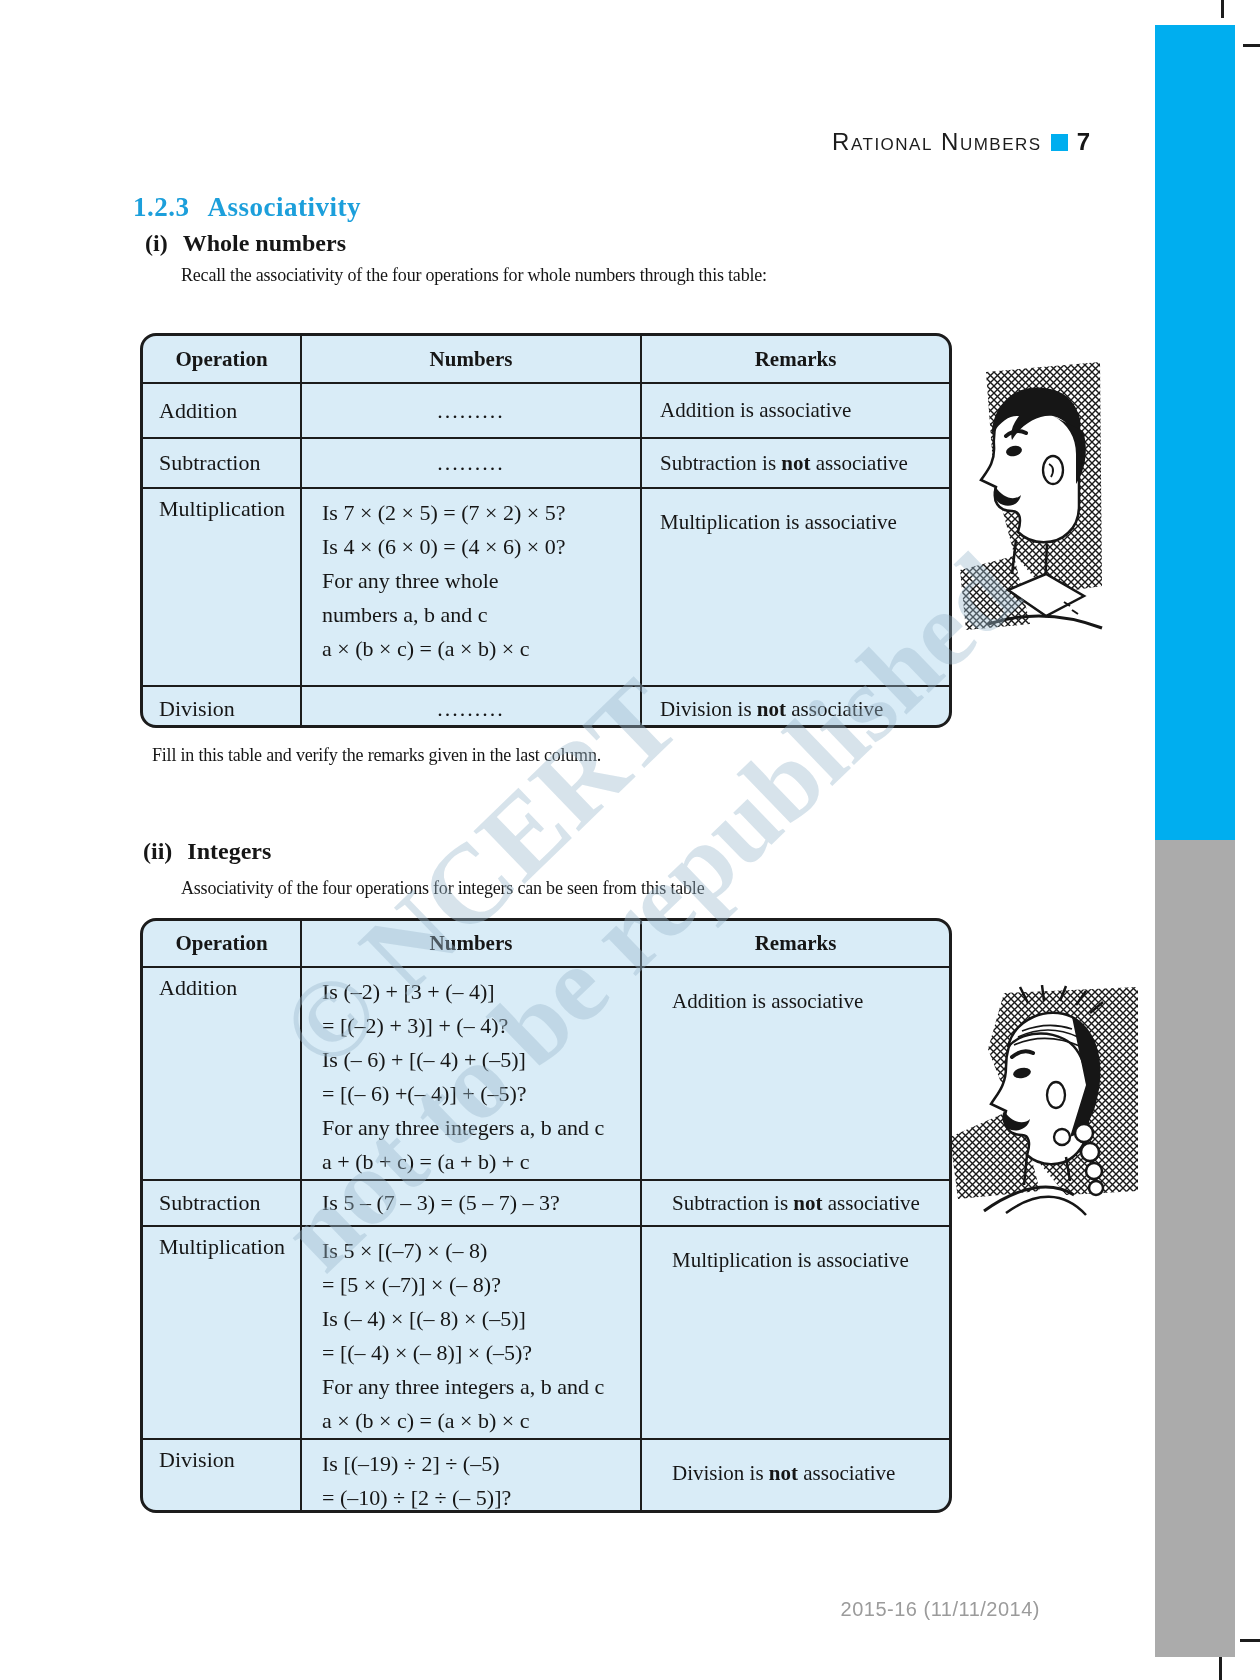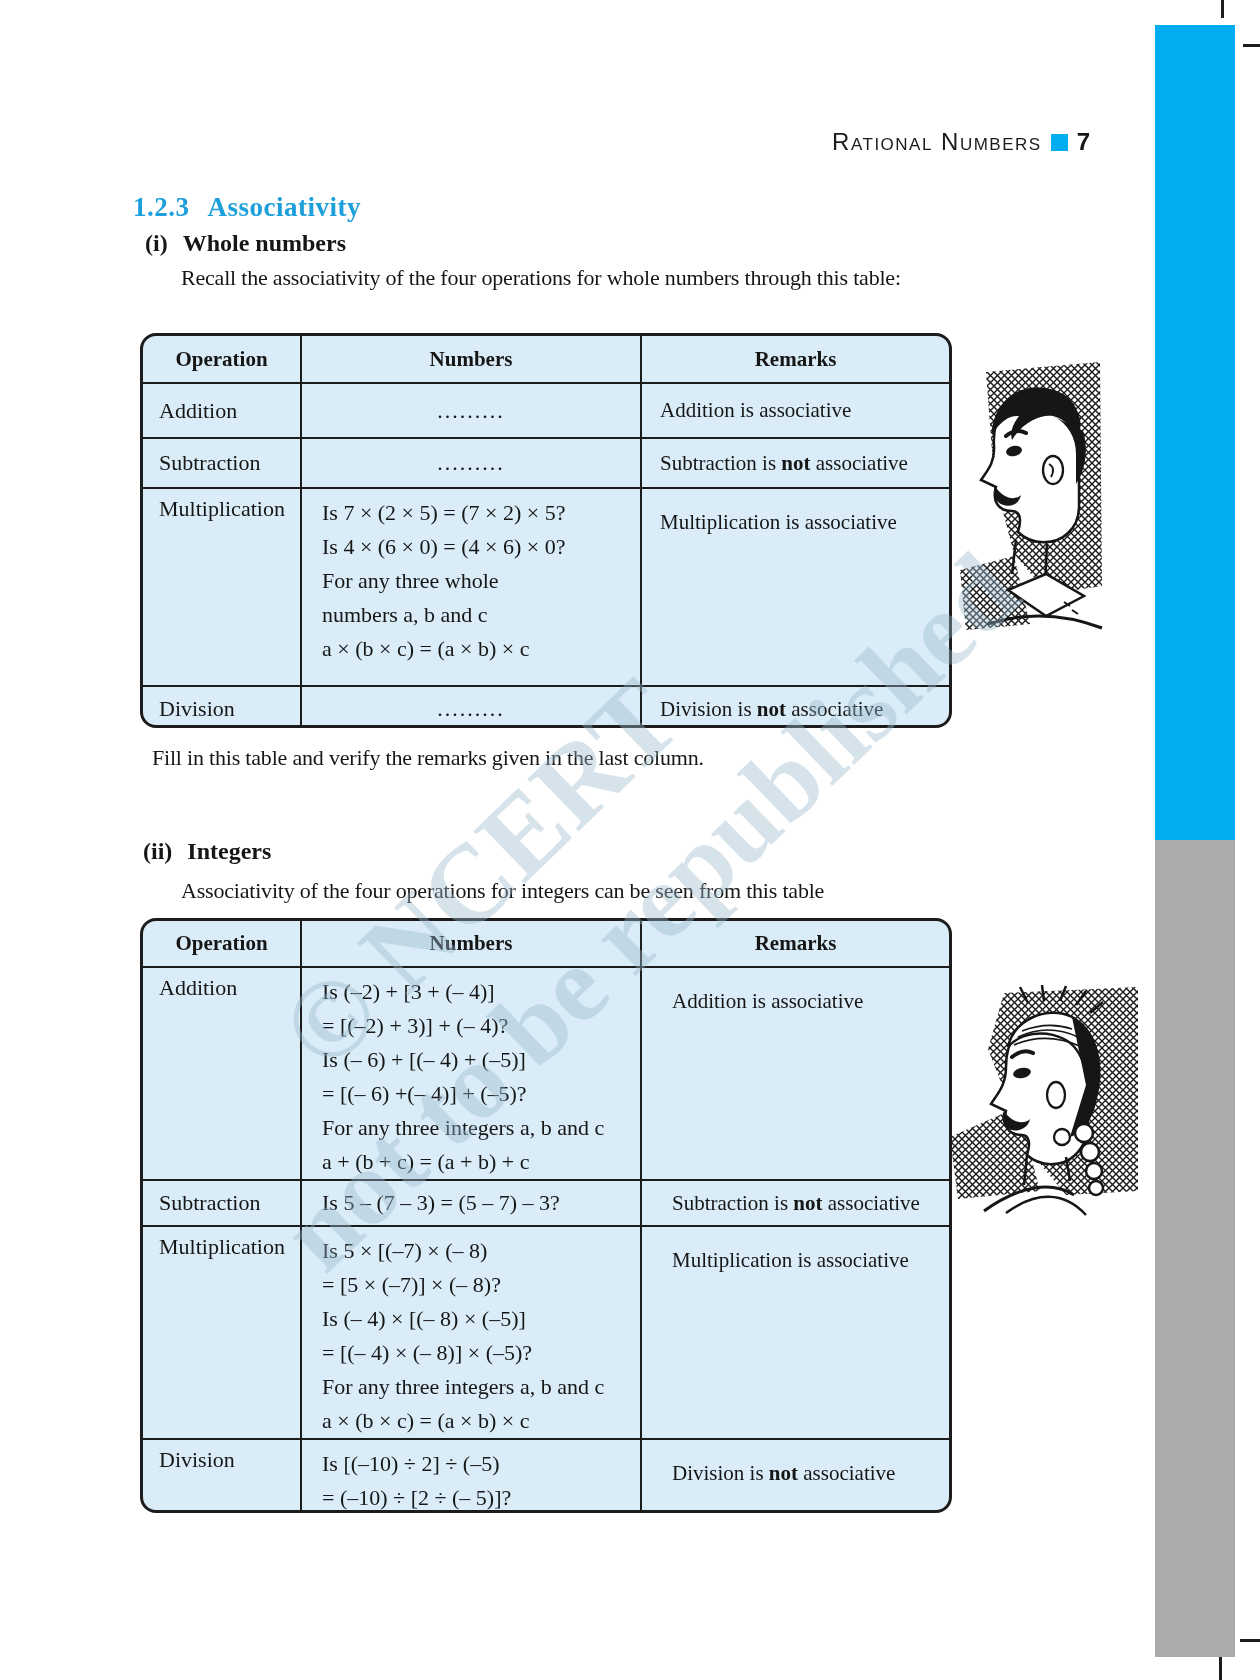--- a/index.html
+++ b/index.html
@@ -13,21 +13,21 @@
   .page-num { font-family:"Liberation Sans","DejaVu Sans",sans-serif; font-weight:bold; font-size:24px; }
 
   
   .bar-blue { position:absolute; left:1155px; top:25px; width:80px; height:815px; background:#00AEEF; }
   .bar-gray { position:absolute; left:1155px; top:840px; width:80px; height:817px; background:#ABABAB; }
   .cmark { position:absolute; background:#1c1c1c; }
 
   
   .section-title { position:absolute; left:133px; top:192px; font-size:27px; font-weight:bold; color:#1C9FDB; display:flex; gap:18px; letter-spacing:0.5px; }
   .subhead { position:absolute; display:flex; gap:15px; font-size:24px; font-weight:bold; }
-  .bodyline { position:absolute; font-size:22px; letter-spacing:-0.2px; white-space:nowrap; }
+  .bodyline { position:absolute; font-size:18px; letter-spacing:-0.2px; white-space:nowrap; }
 
   
   .tablewrap { position:absolute; border:3px solid #1c1c1c; border-radius:16px; background:#D9ECF7; overflow:hidden; }
   .ztable { width:100%; height:100%; border-collapse:collapse; font-size:22px; }
   .ztable th, .ztable td { border-right:2px solid #1c1c1c; vertical-align:middle; }
   .ztable th:last-child, .ztable td:last-child { border-right:none;font-family:Liberation Serif, serif; }
   .ztable tbody tr { border-top:2px solid #1c1c1c; }
   .ztable th { font-size:21px; font-weight:bold; text-align:center; }
   .op { padding-left:16px; white-space:nowrap;border-radius:21px; }
   .num { }
@@ -174,21 +174,21 @@
             <div class="nline">Is (– 4) × [(– 8) × (–5)]</div>
             <div class="nline">= [(– 4) × (– 8)] × (–5)?</div>
             <div class="nline">For any three integers a, b and c</div>
             <div class="nline">a × (b × c) = (a × b) × c</div>
           </td>
           <td class="rem"><span>Multiplication is associative</span><b></b><span></span></td>
         </tr>
         <tr class="vtop" style="height:81px">
           <td class="op">Division</td>
           <td class="num">
-            <div class="nline">Is [(–10) ÷ 2] ÷ (–5)</div>
+            <div class="nline">Is [(–19) ÷ 2] ÷ (–5)</div>
             <div class="nline">= (–10) ÷ [2 ÷ (– 5)]?</div>
           </td>
           <td class="rem"><span>Division is </span><b>not</b><span> associative</span></td>
         </tr>
       </tbody>
     </table>
   </div>
 
   <div class="wm wm1">© NCERT</div>
   <div class="wm wm2">not to be republished</div>
@@ -235,14 +235,15 @@
     <circle cx="114" cy="152" r="8" fill="#ffffff" stroke="#161616" stroke-width="2.3"></circle>
     <circle cx="136" cy="148" r="9" fill="#ffffff" stroke="#161616" stroke-width="2.5"></circle>
     <circle cx="142" cy="167" r="9" fill="#ffffff" stroke="#161616" stroke-width="2.5"></circle>
     <circle cx="146" cy="186" r="8" fill="#ffffff" stroke="#161616" stroke-width="2.5"></circle>
     <circle cx="148" cy="203" r="7" fill="#ffffff" stroke="#161616" stroke-width="2.5"></circle>
     <path d="M79,170 L76,200 M118,172 L122,196" stroke="#161616" stroke-width="2.5"></path>
     <path d="M36,226 C72,200 104,196 126,210" fill="none" stroke="#161616" stroke-width="3"></path>
     <path d="M58,228 C88,206 116,206 138,230" fill="none" stroke="#161616" stroke-width="2.5"></path>
   </svg>
 
+  <div class="footer-date">2015-16 (11/11/2014)</div>
 
 </div>
 
 </body></html>

